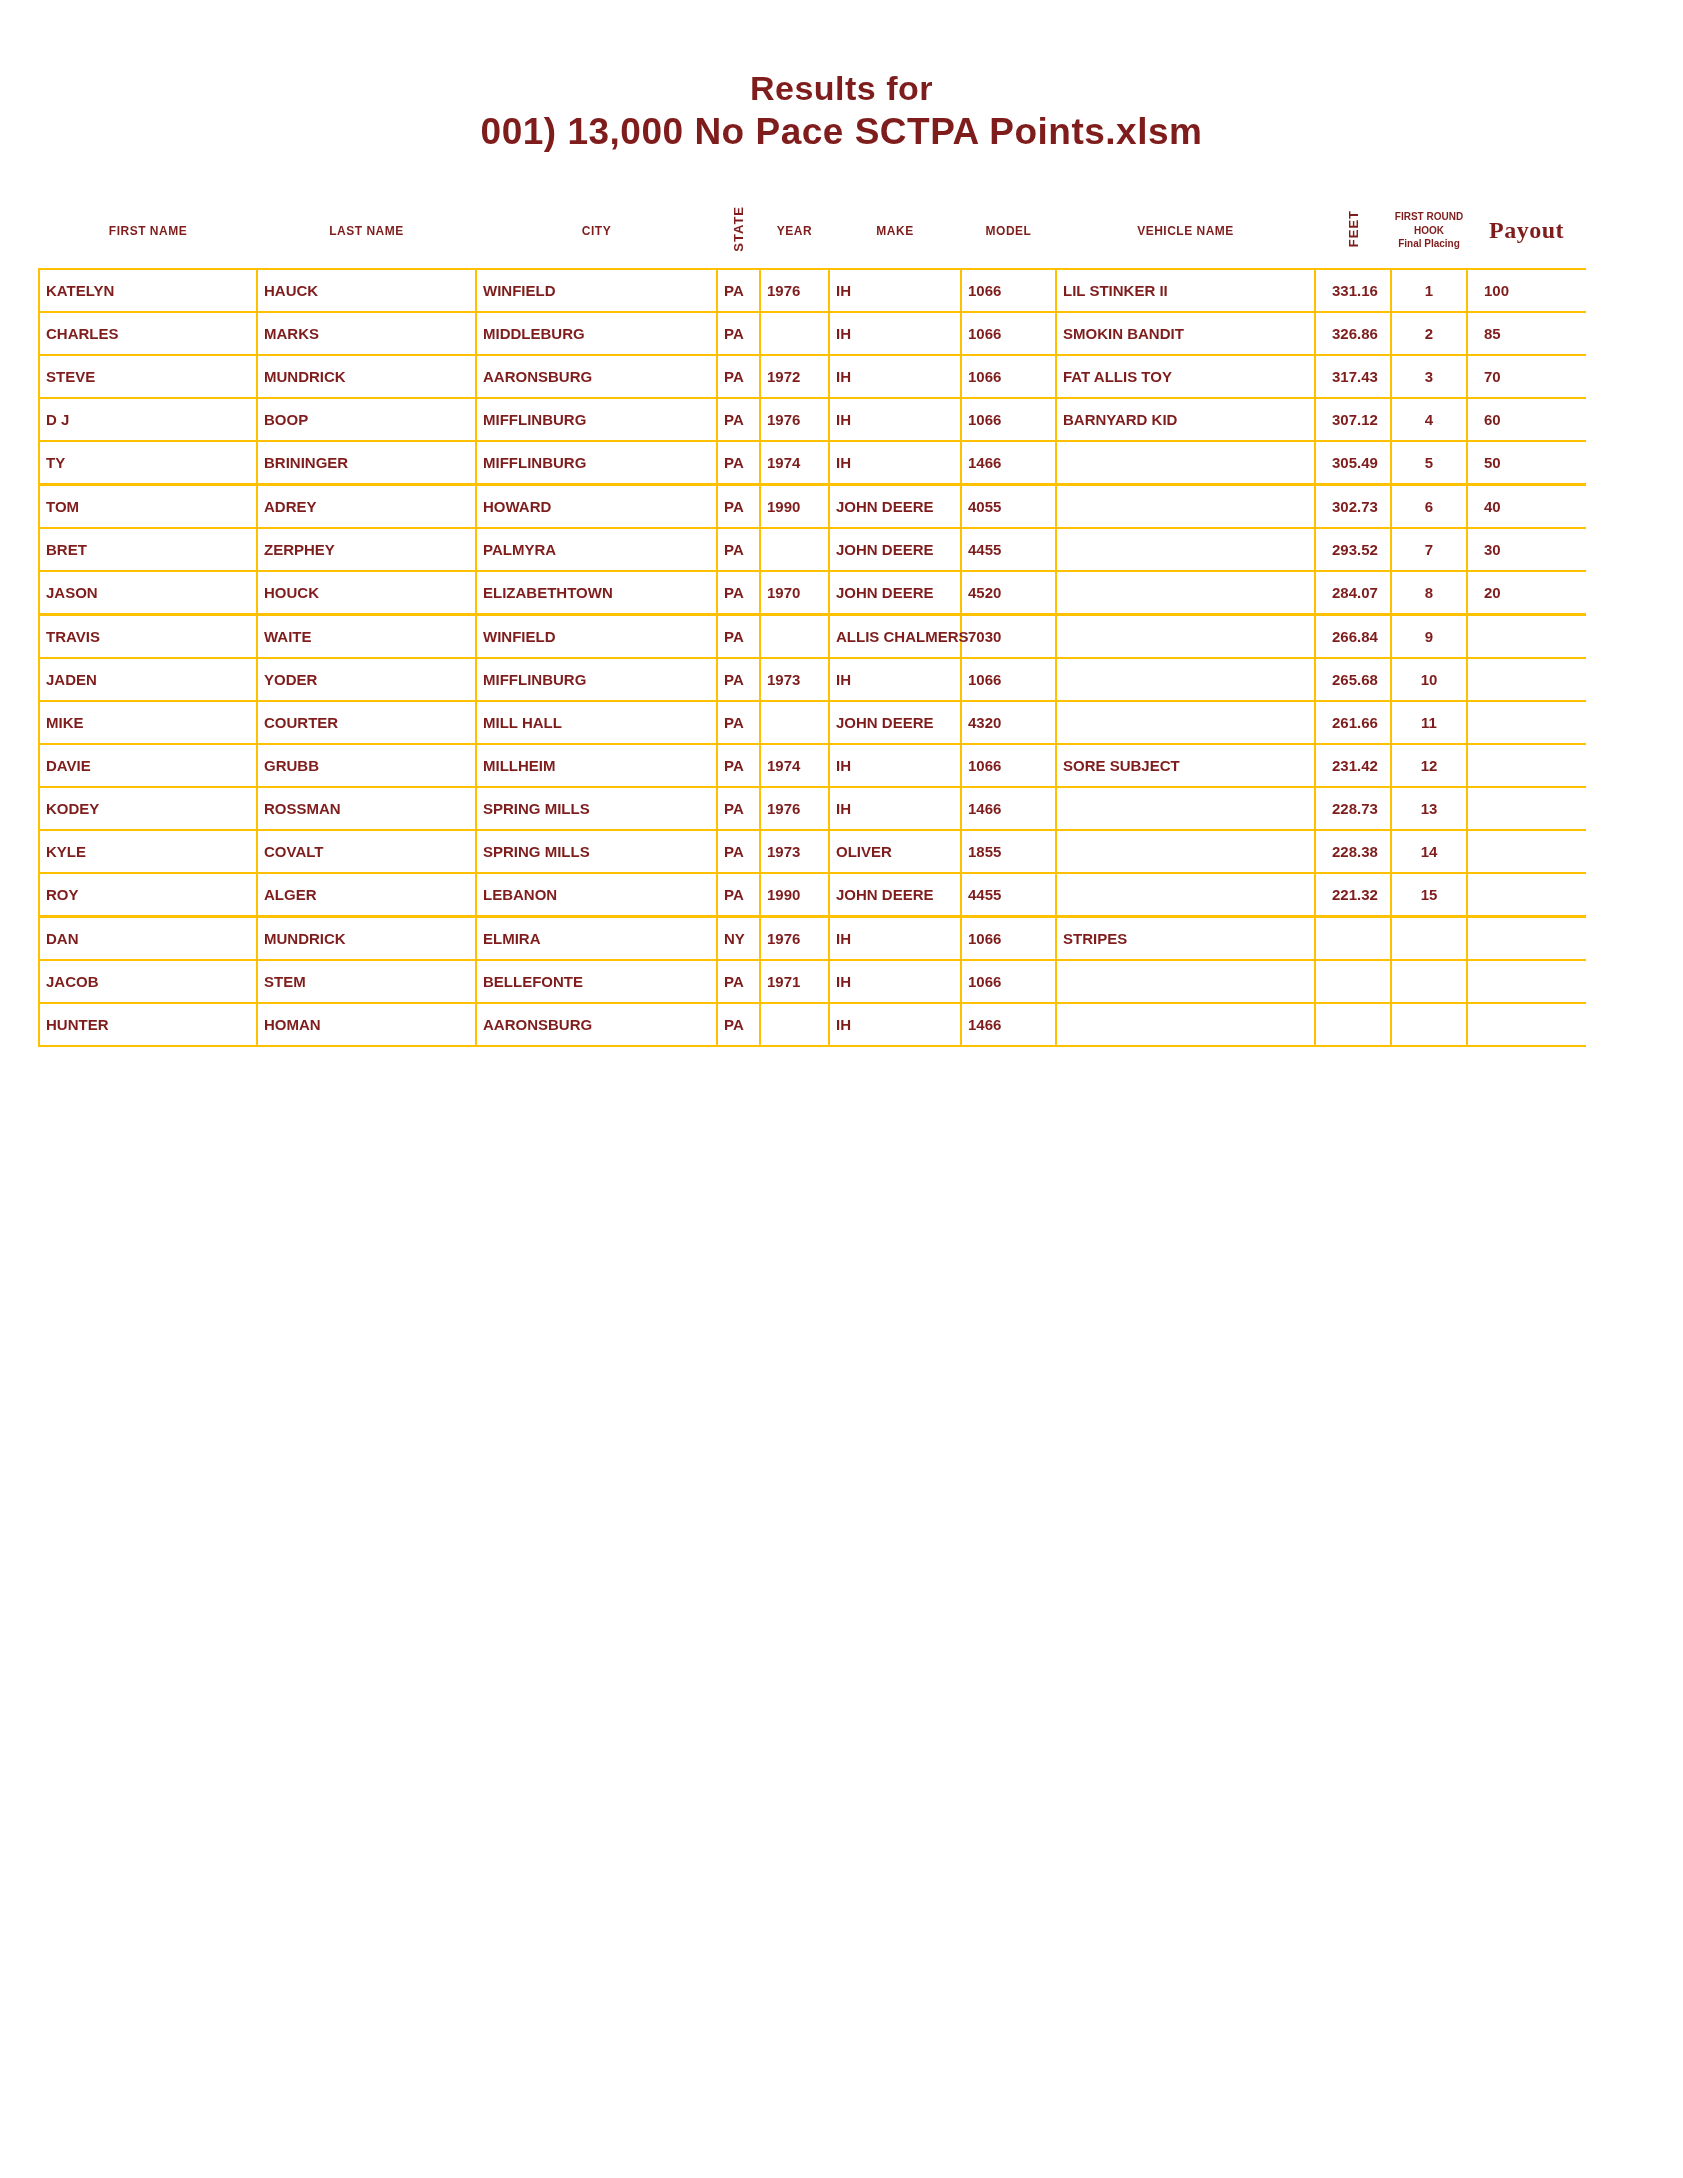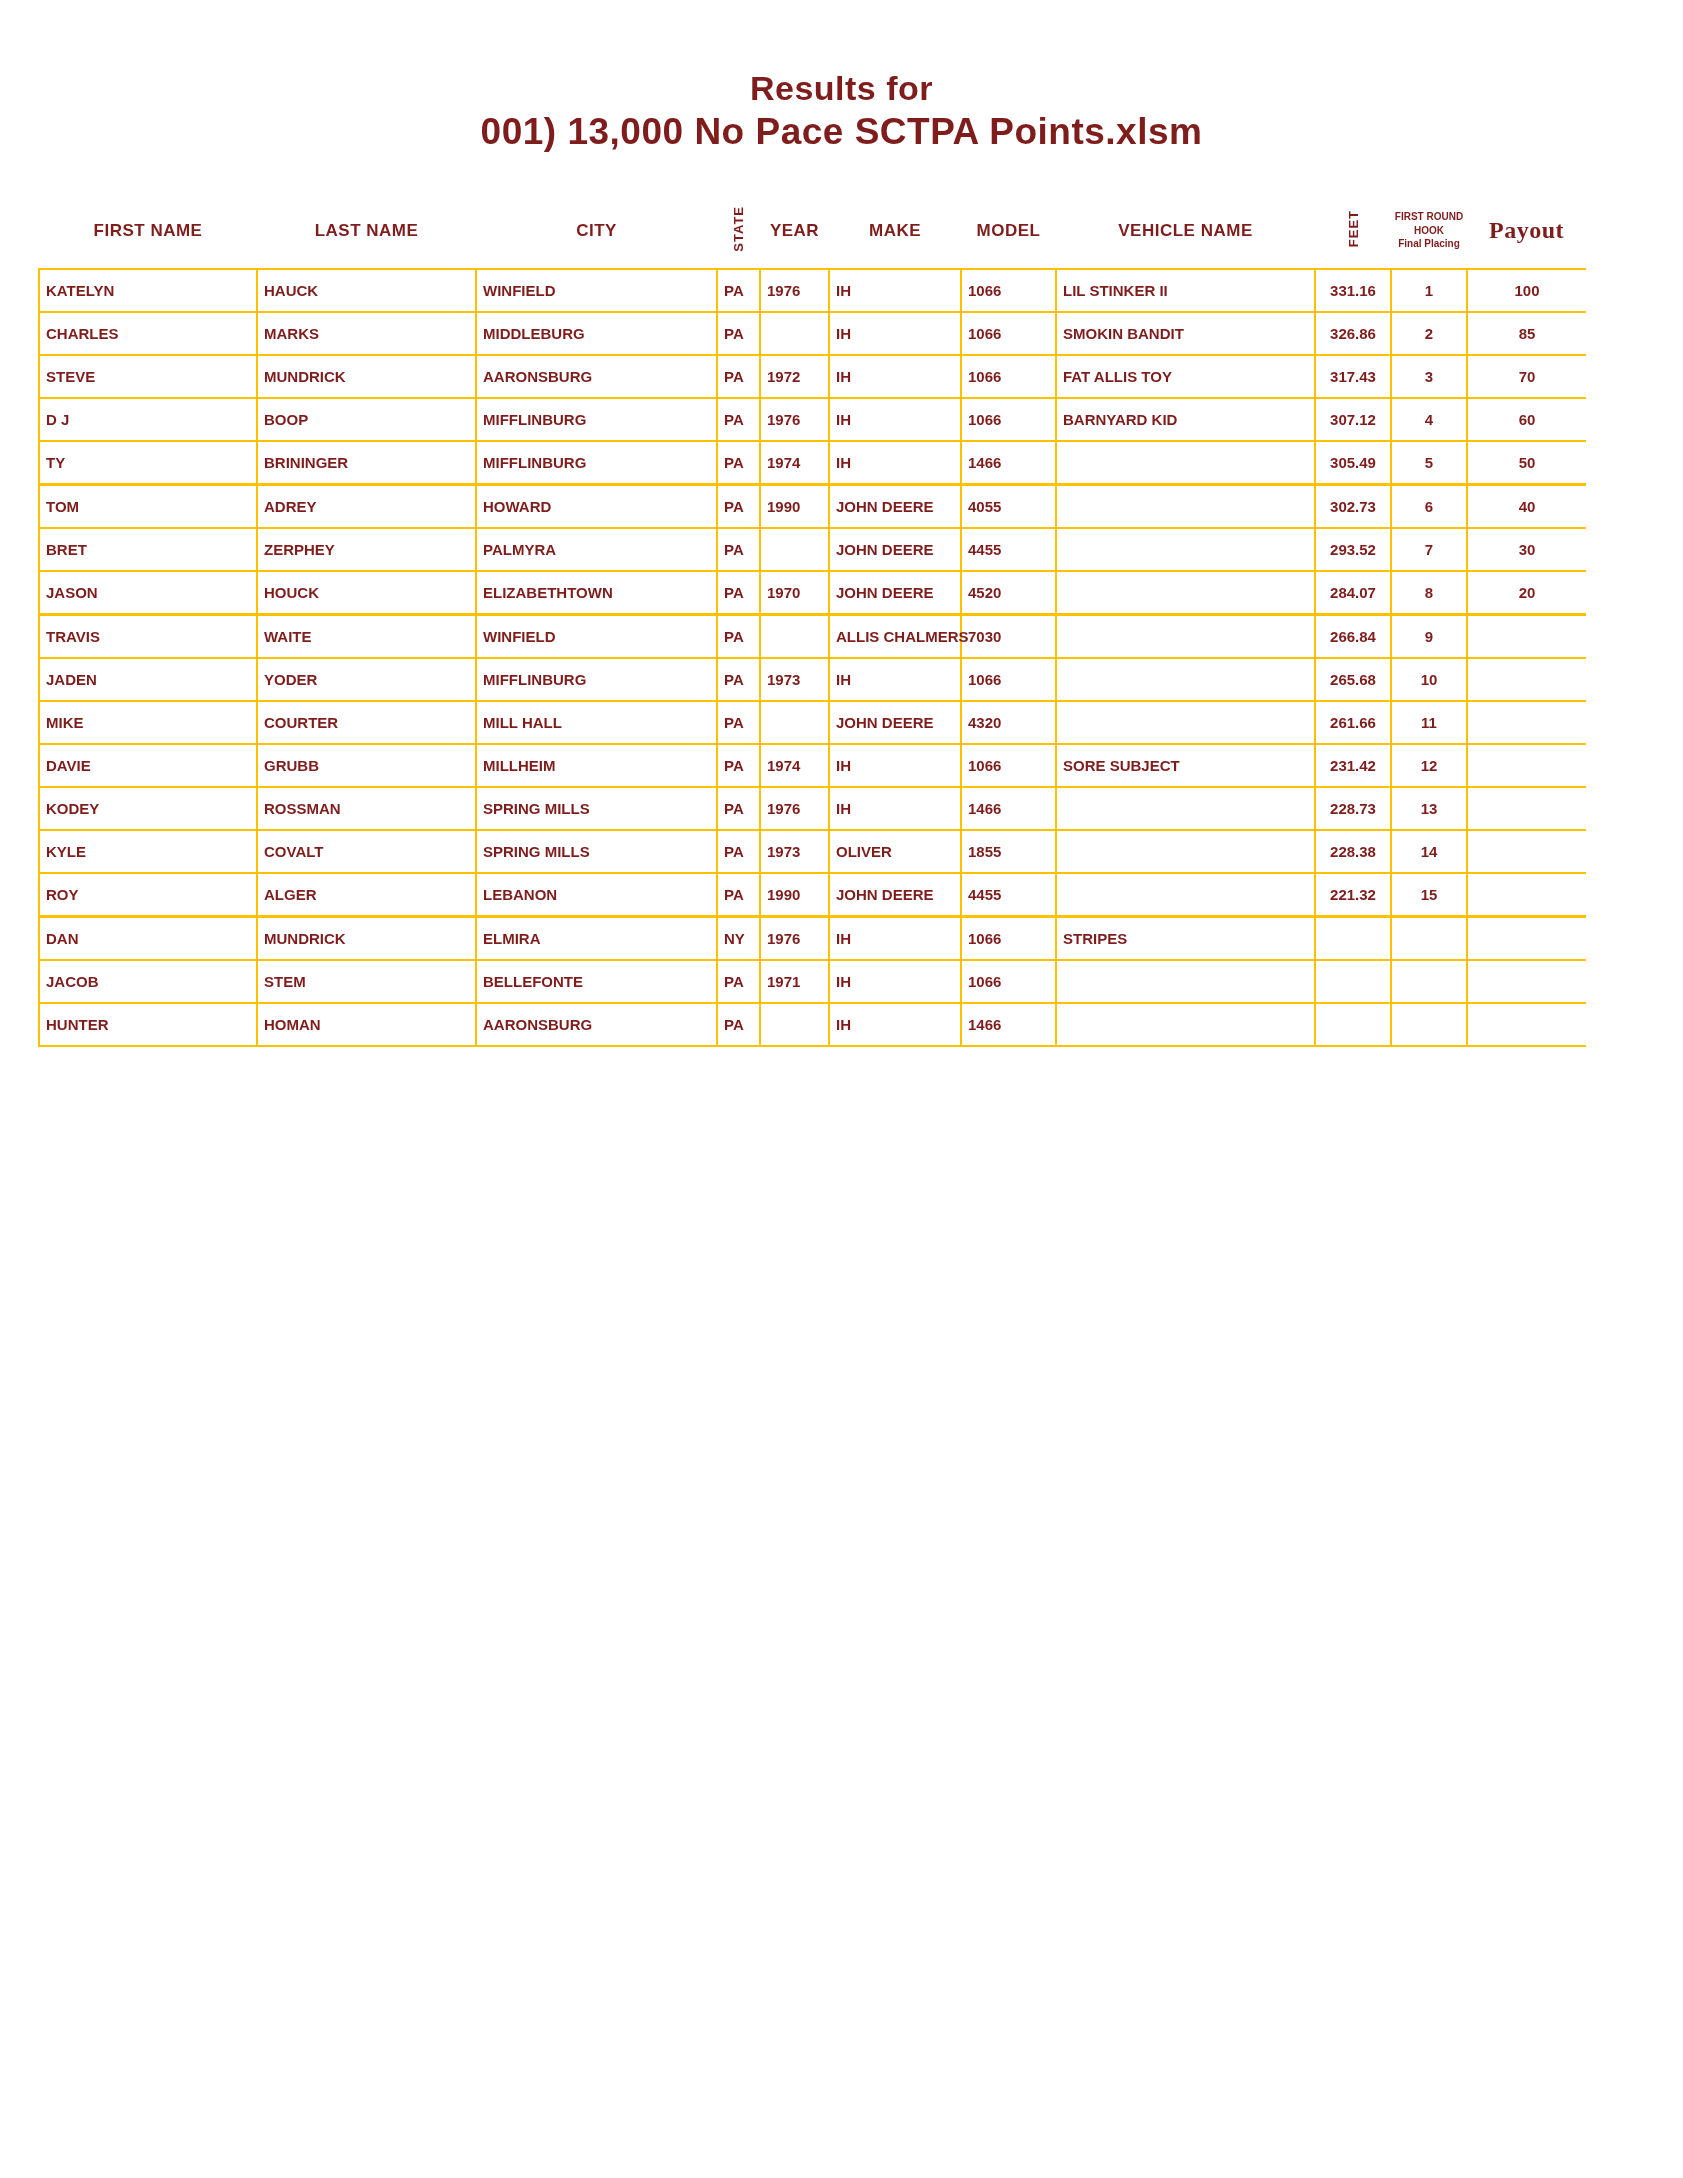--- a/index.html
+++ b/index.html
@@ -12,34 +12,34 @@
   .title2 { margin:3px 0 0; text-align:center; font-size:37px; font-weight:bold; letter-spacing:0.5px; }
 
   table.results {
     position:absolute; left:38px; top:193px; width:1546px;
     border-collapse:collapse; table-layout:fixed;
   }
   thead th {
     border:none; padding:0; height:75px; vertical-align:middle;
     font-weight:bold; text-align:center;
   }
-  th.h-name  { font-size:17px; letter-spacing:0.5px; }
+  th.h-name  { font-size:12px; letter-spacing:0.5px; }
   th.h-hook  { font-size:10px; line-height:1.35; }
   th.h-payout{ font-size:24px; letter-spacing:0.5px;font-family:Liberation Serif, serif; }
   .vert {
     display:inline-block; writing-mode:vertical-rl; transform:rotate(180deg);
     font-size:13px; font-weight:bold; letter-spacing:1px; line-height:1;
   }
   tbody td {
     border:2px solid #FFC000; height:41px;
     font-size:15px; font-weight:bold;
     padding:0 0 0 6px; white-space:nowrap; overflow:visible;
     vertical-align:middle; text-align:left;
   }
-  tbody td.num { text-align:center; padding:0 8px 0 8px;border-radius:17px; }
+  tbody td.num { text-align:left; padding:0 8px 0 16px;border-radius:17px; }
   tbody td.ctr { text-align:center; padding:0; }
   tbody td.payout { border-right:none; }
   tbody tr.group-end td { border-bottom-width:3px; }
 
   .footer {
     position:absolute; left:36px; top:2051px;
     font-size:18px; font-weight:bold; white-space:pre;
   }
   .footer .f2 { margin-top:9px; }
 </style>

